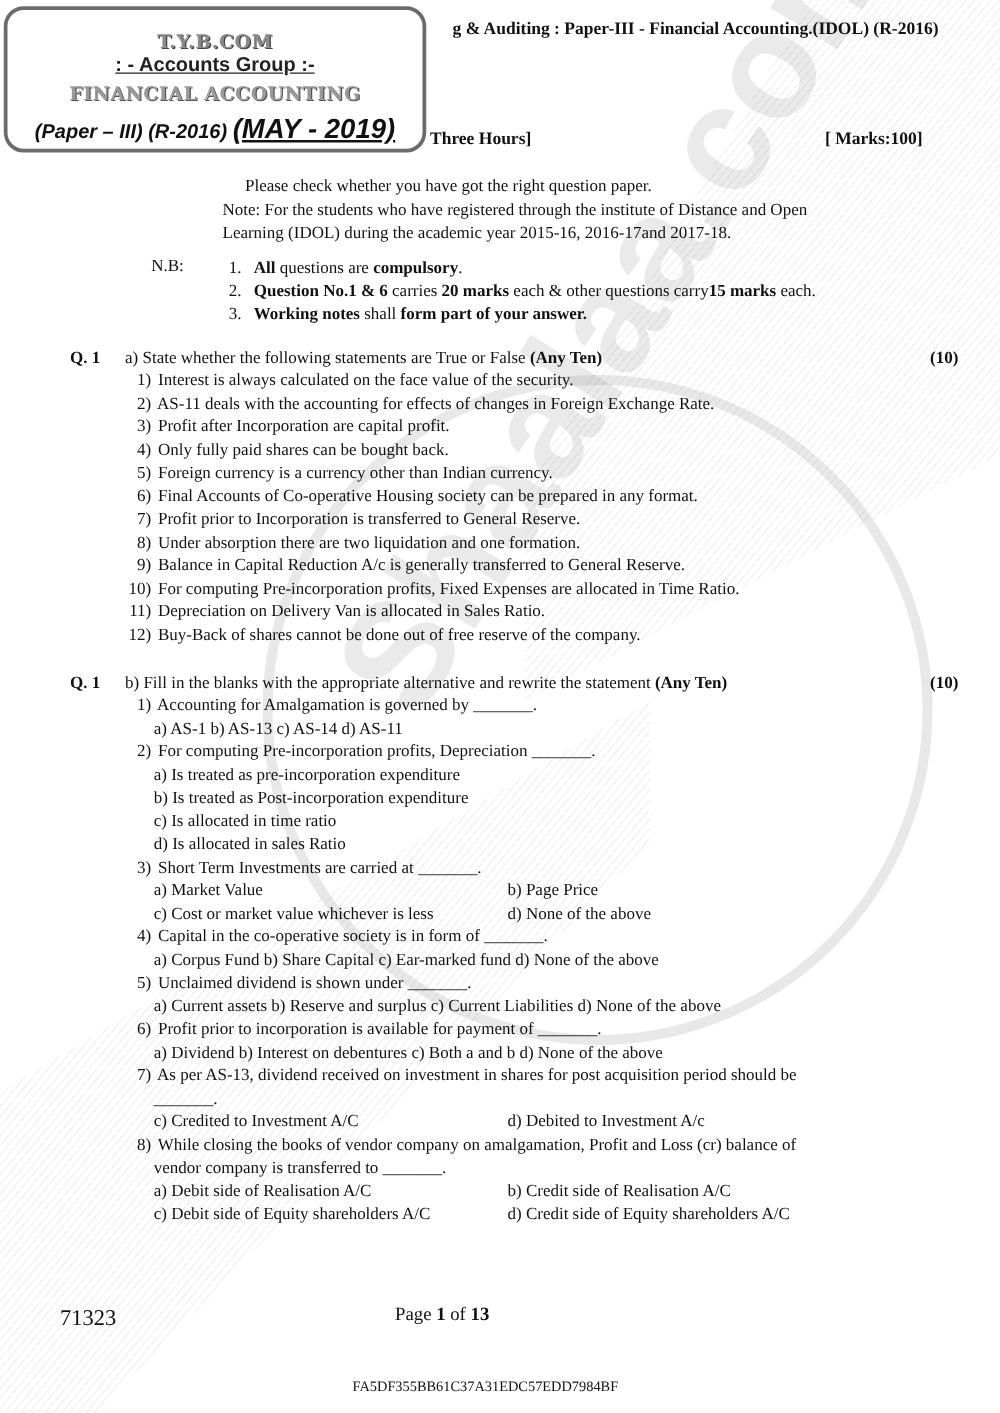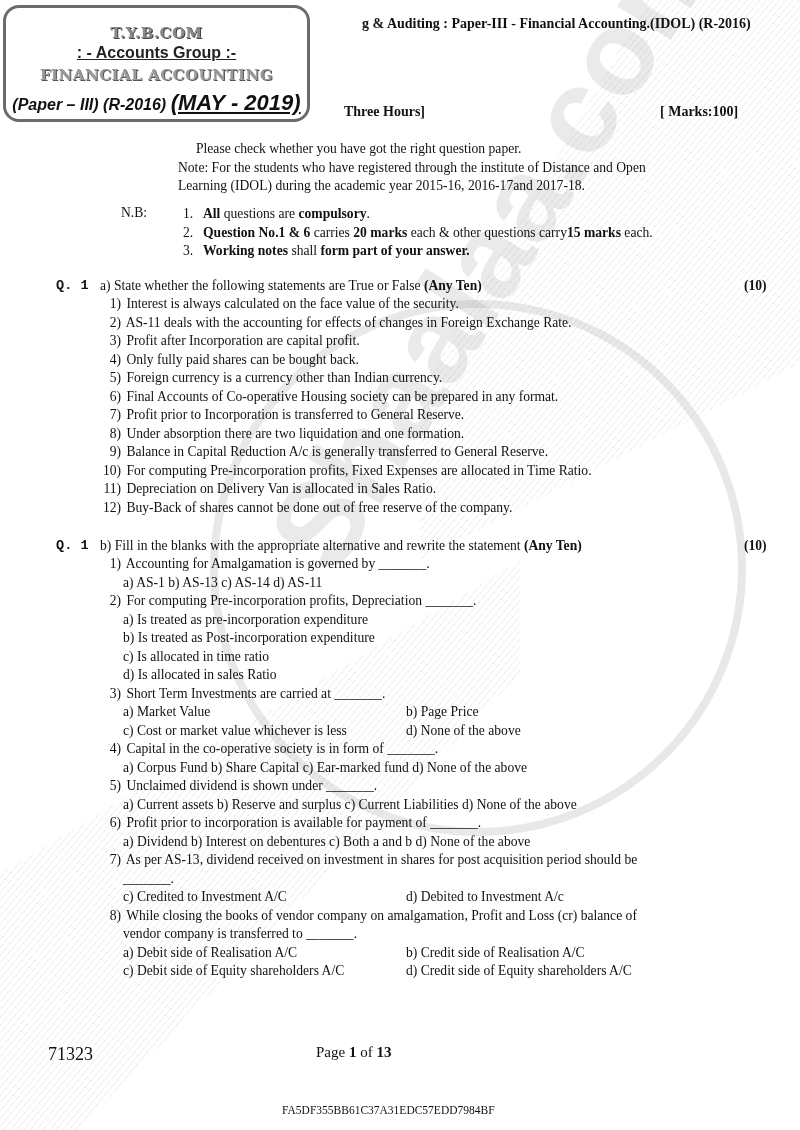--- a/index.html
+++ b/index.html
@@ -24,21 +24,21 @@
     pointer-events:none;
   }
   .wm-text {
     position:absolute; left:240px; top:520px; font-size:120px;
     font-family:"Liberation Sans", sans-serif; font-weight:bold;
     color:rgba(150,150,150,0.20); transform:rotate(-58deg);
     transform-origin:left top; pointer-events:none; white-space:nowrap;
   }
 
   .logo-box {
-    position:absolute; left:3px; top:5px; width:307px; height:117px;
+    position:absolute; left:3px; top:5px; width:338px; height:117px;
     border:3px solid #6b6b6b; border-radius:16px; background:#fff;
     text-align:center; box-sizing:border-box; z-index:2;
   }
   .logo-l1 { margin-top:16px; font-family:"DejaVu Serif", serif; font-weight:bold;
     font-size:15px; color:#8a8a8a; text-shadow:1px 1px 0 #444; letter-spacing:0.5px; }
   .logo-l2 { margin-top:2px; font-family:"Liberation Sans", sans-serif; font-weight:bold;
     font-size:16px; color:#222; text-decoration:underline; }
   .logo-l3 { margin-top:4px; font-family:"DejaVu Serif", serif; font-weight:bold;
     font-size:15px; color:#9a9a9a; text-shadow:1px 1px 0 #555; letter-spacing:0.5px; }
   .logo-l4 { margin-top:6px; font-family:"Liberation Sans", sans-serif; font-weight:bold;
@@ -52,21 +52,21 @@
 
   .note-block { position:absolute; left:178px; top:140px; width:600px; line-height:18.5px; }
   .note-block .check { padding-left:18px; }
 
   .nb { position:absolute; left:121px; top:205px; }
   .nb-list { position:absolute; left:183px; top:205px; line-height:18.5px; }
   .nb-list div { white-space:nowrap; }
   .nb-list .num { display:inline-block; width:20px; }
 
   .q { position:absolute; left:0; width:800px; }
-  .q-label { position:absolute; left:56px; font-weight:bold;font-family:Liberation Mono, monospace; }
+  .q-label { position:absolute; left:56px; font-weight:bold; }
   .q-part { position:absolute; left:100px; white-space:nowrap; }
   .q-marks { position:absolute; left:744px; font-weight:bold; }
   .items { position:absolute; left:96px; line-height:18.5px; }
   .items .row { white-space:nowrap; position:relative; }
   .items .n { display:inline-block; width:25px; text-align:right; padding-right:2px; }
   .items .opt { padding-left:27px; white-space:nowrap; }
   .items .opt2 { display:flex; padding-left:27px; }
   .items .opt2 span:first-child { width:283px; }
   .b { font-weight:bold; }
 

